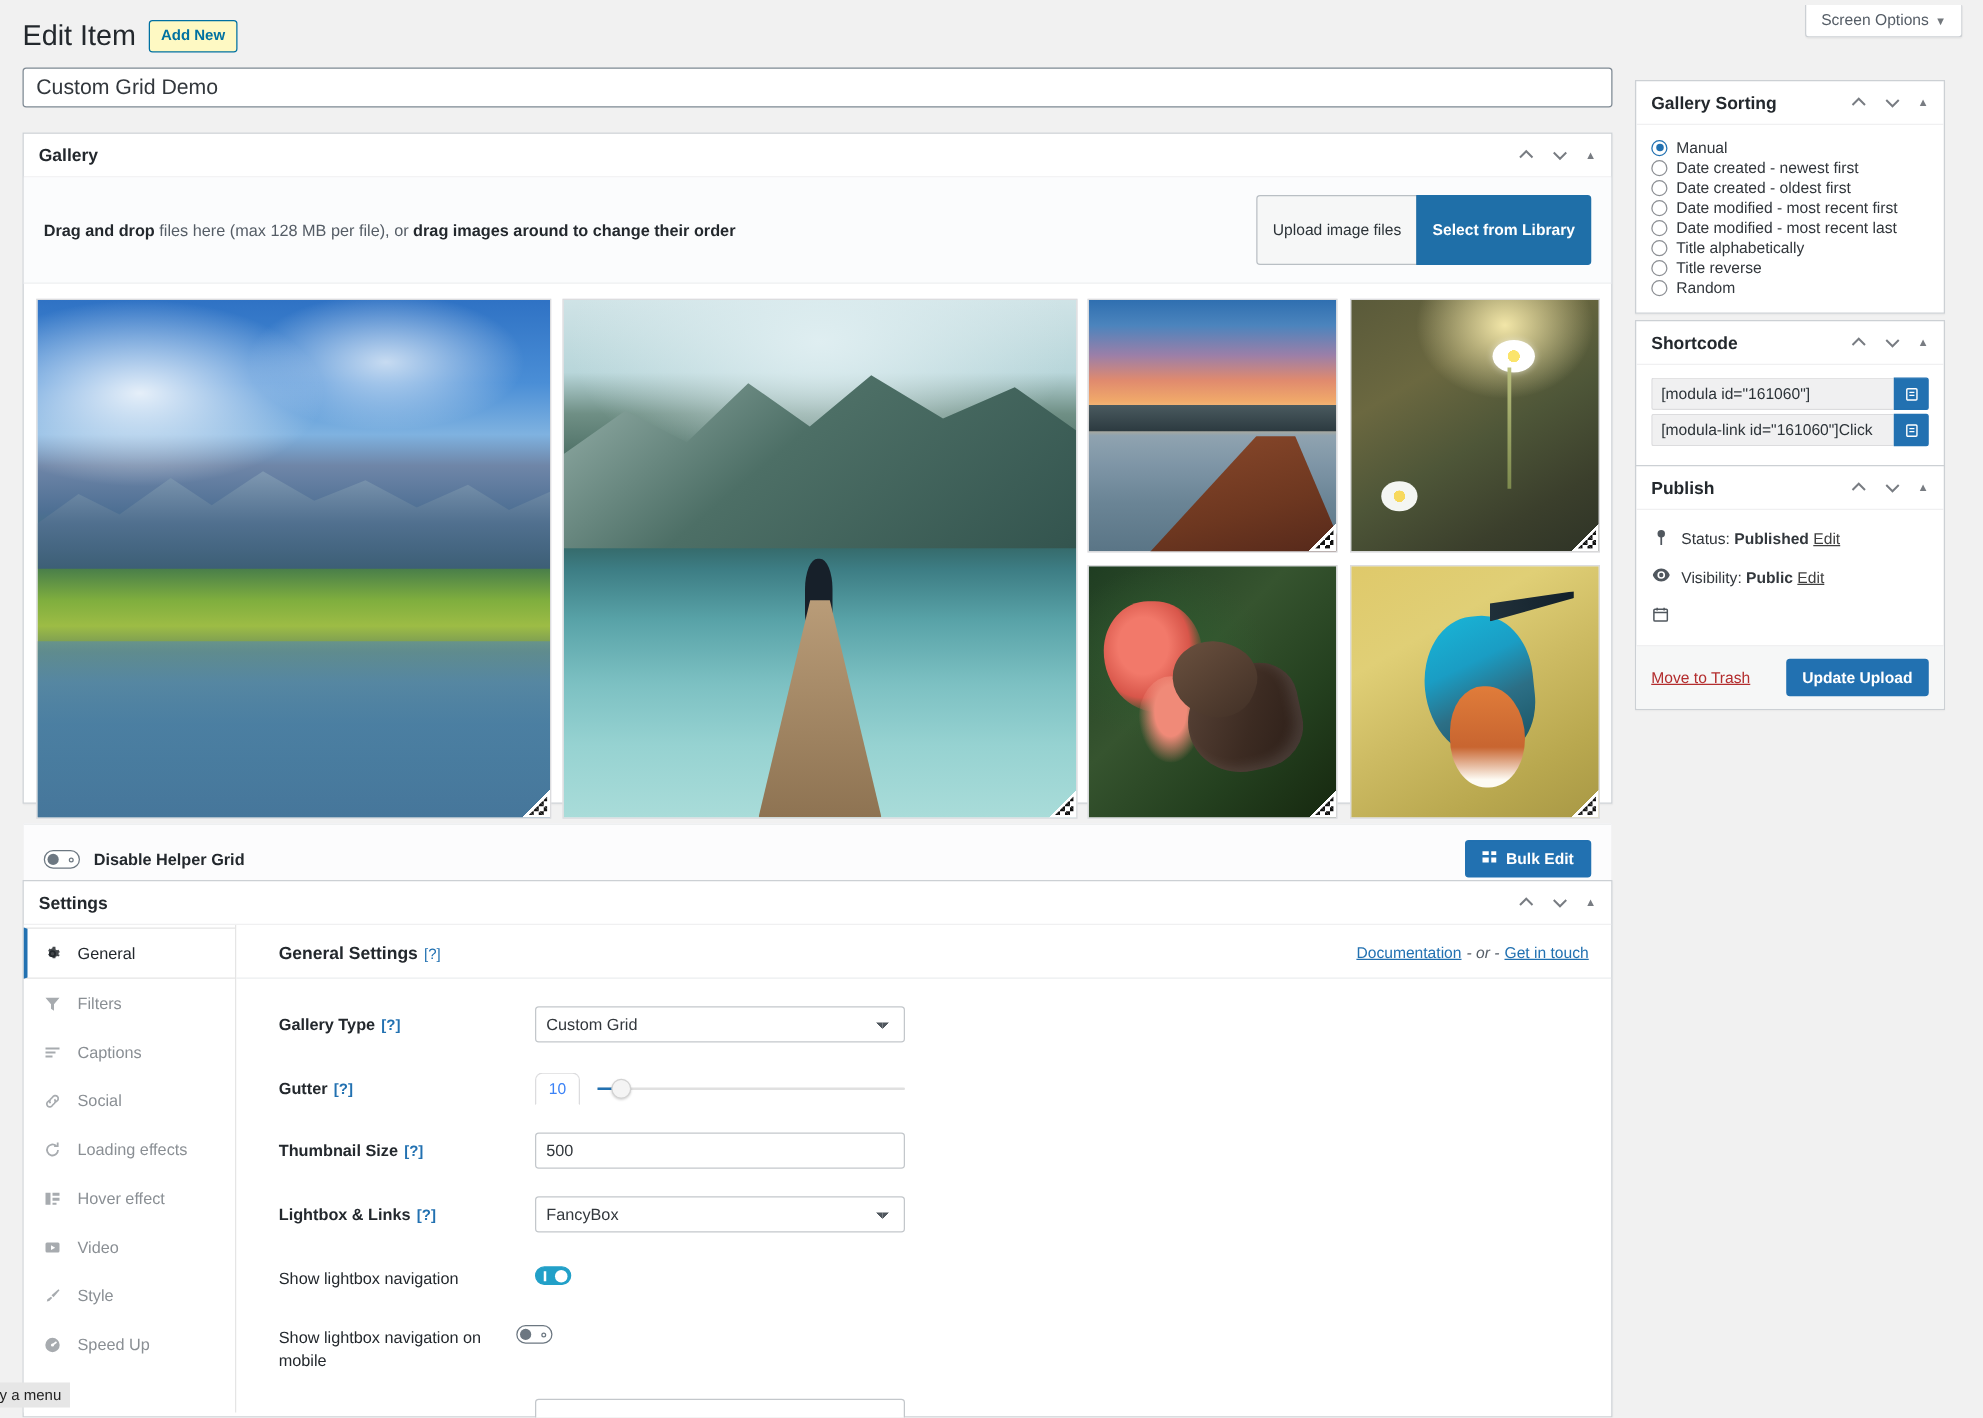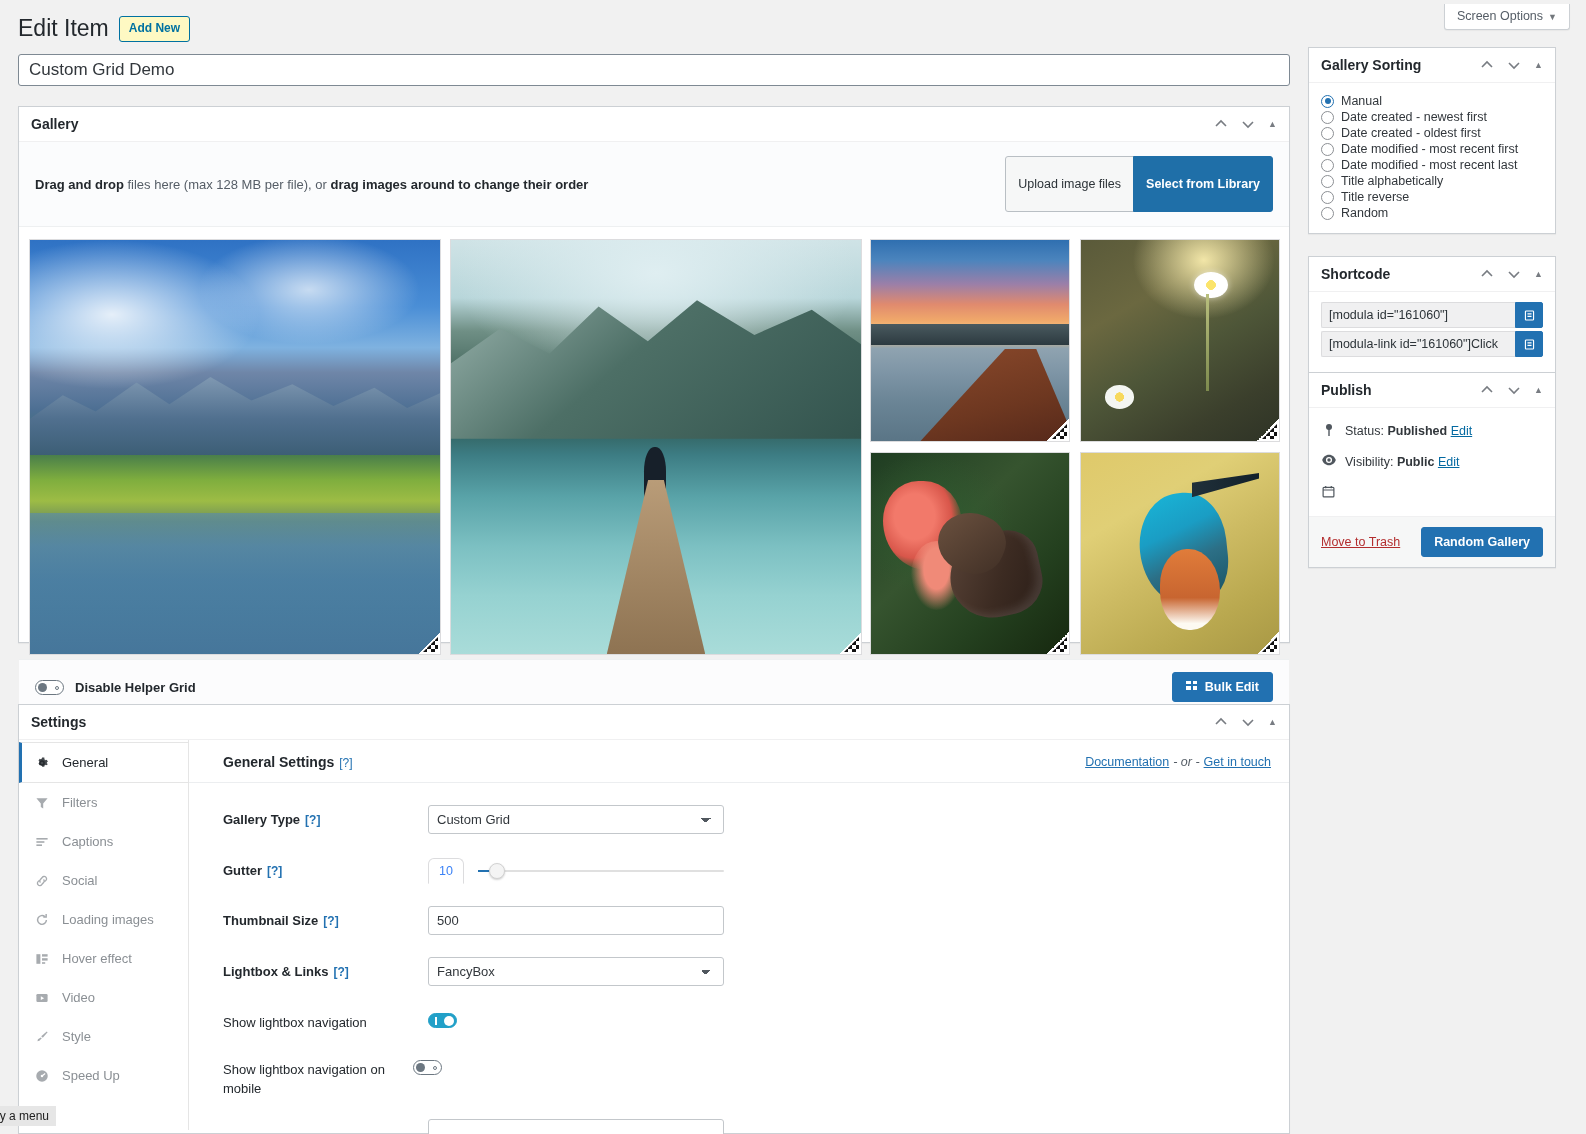--- a/index.html
+++ b/index.html
@@ -306,21 +306,21 @@
   .range{ position:relative; width:247px; height:16px; }
   .range .track{ position:absolute; left:0; right:0; top:7px; height:2px; background:#e0e0e0; border-radius:2px; }
   .range .fill{ position:absolute; left:0; width:13px; top:7px; height:2px; background:#2271b1; }
   .range .thumb{
     position:absolute; left:11px; top:0; width:16px; height:16px; border-radius:50%;
     background:#f4f4f4; border:1px solid #d2d2d2; box-shadow:0 1px 2px rgba(0,0,0,.18); cursor:pointer;
   }
 
   
   .side-box{ position:absolute; left:1308px; width:248px; }
-  #sort-box{ top:47px; }
+  #sort-box{ top:64px; }
   #code-box{ top:256px; }
   #pub-box{ top:372px; }
   .side-head{ padding:9px 12px; border-bottom:1px solid #f0f0f1; display:flex; align-items:center; justify-content:space-between; }
   .side-body{ padding:10px 12px 12px; }
   .radio-row{ display:flex; align-items:center; gap:7px; padding:1px 0; font-size:12.5px; color:#32373c; cursor:pointer; }
   .radio{ width:13px; height:13px; border-radius:50%; border:1px solid #8c8f94; background:#fff; flex:none; position:relative; }
   .radio.sel{ border-color:#2271b1; }
   .radio.sel::after{ content:""; position:absolute; left:2.5px; top:2.5px; width:6px; height:6px; border-radius:50%; background:#2271b1; }
 
   .code-row{ display:flex; align-items:stretch; margin-bottom:3px; }
@@ -331,21 +331,21 @@
   }
   .copy-btn{
     width:28px; background:#2271b1; border:1px solid #2271b1; border-radius:0 2px 2px 0;
     display:flex; align-items:center; justify-content:center; cursor:pointer;
   }
   .copy-btn svg{ width:13px; height:13px; }
 
   .pub-row{ display:flex; align-items:flex-start; gap:9px; font-size:12.5px; color:#32373c; margin-bottom:12px; line-height:1.5; }
   .pub-ico{ width:15px; flex:none; display:flex; justify-content:center; padding-top:1px; }
   .pub-row b{ font-weight:700; }
-  .pub-row a{ color:#0369a1; text-decoration:underline; cursor:pointer; }
+  .pub-row a{ color:#404040; text-decoration:underline; cursor:pointer; }
   #pub-foot{ display:flex; align-items:center; justify-content:space-between; padding:10px 12px; border-top:1px solid #f0f0f1; background:#f6f7f7; }
   #trash{ color:#b32d2e; font-size:12.5px; text-decoration:underline; cursor:pointer; }
   #update-btn{ background:#2271b1; color:#fff; border:1px solid #2271b1; border-radius:3px;
     font-size:12.5px; font-weight:600; padding:7px 12px; cursor:pointer; }
 
   #menu-tip{
     position:absolute; left:-14px; bottom:8px; background:#e6e6e6; color:#222;
     font-size:12px; padding:3px 7px; white-space:nowrap;
   }
 </style>
@@ -494,21 +494,21 @@
           </span>
         <span>Social</span>
       </div>
       <div class="nav-item">
         <span class="nav-ico">
             <svg viewBox="0 0 20 20" fill="none" stroke="#a7abaf" stroke-width="1.8">
               <path d="M15.5 10a5.5 5.5 0 11-1.9-4.2"></path>
               <path d="M15.2 2.6v3.6h-3.6"></path>
             </svg>
           </span>
-        <span>Loading images</span>
+        <span>Loading effects</span>
       </div>
       <div class="nav-item">
         <span class="nav-ico">
             <svg viewBox="0 0 20 20" fill="#a7abaf">
               <rect x="3" y="4" width="5" height="12"></rect>
               <rect x="10" y="4" width="7" height="3"></rect>
               <rect x="10" y="9" width="7" height="3"></rect>
               <rect x="10" y="14" width="4" height="2"></rect>
             </svg>
           </span>
@@ -719,17 +719,17 @@
       <span class="pub-ico">
           <svg width="13" height="13" viewBox="0 0 14 14" fill="none" stroke="#50575e" stroke-width="1.3">
             <rect x="1.2" y="2.5" width="11.6" height="10.3" rx="1"></rect>
             <path d="M1.2 5.4h11.6M4 1.2v2.4M10 1.2v2.4"></path>
           </svg>
         </span>
     </div>
   </div>
   <div id="pub-foot">
     <span id="trash">Move to Trash</span>
-    <button id="update-btn">Random Gallery</button>
+    <button id="update-btn">Update Upload</button>
   </div>
 </div>
 
 <div id="menu-tip">ay a menu</div>
 
 </body></html>

